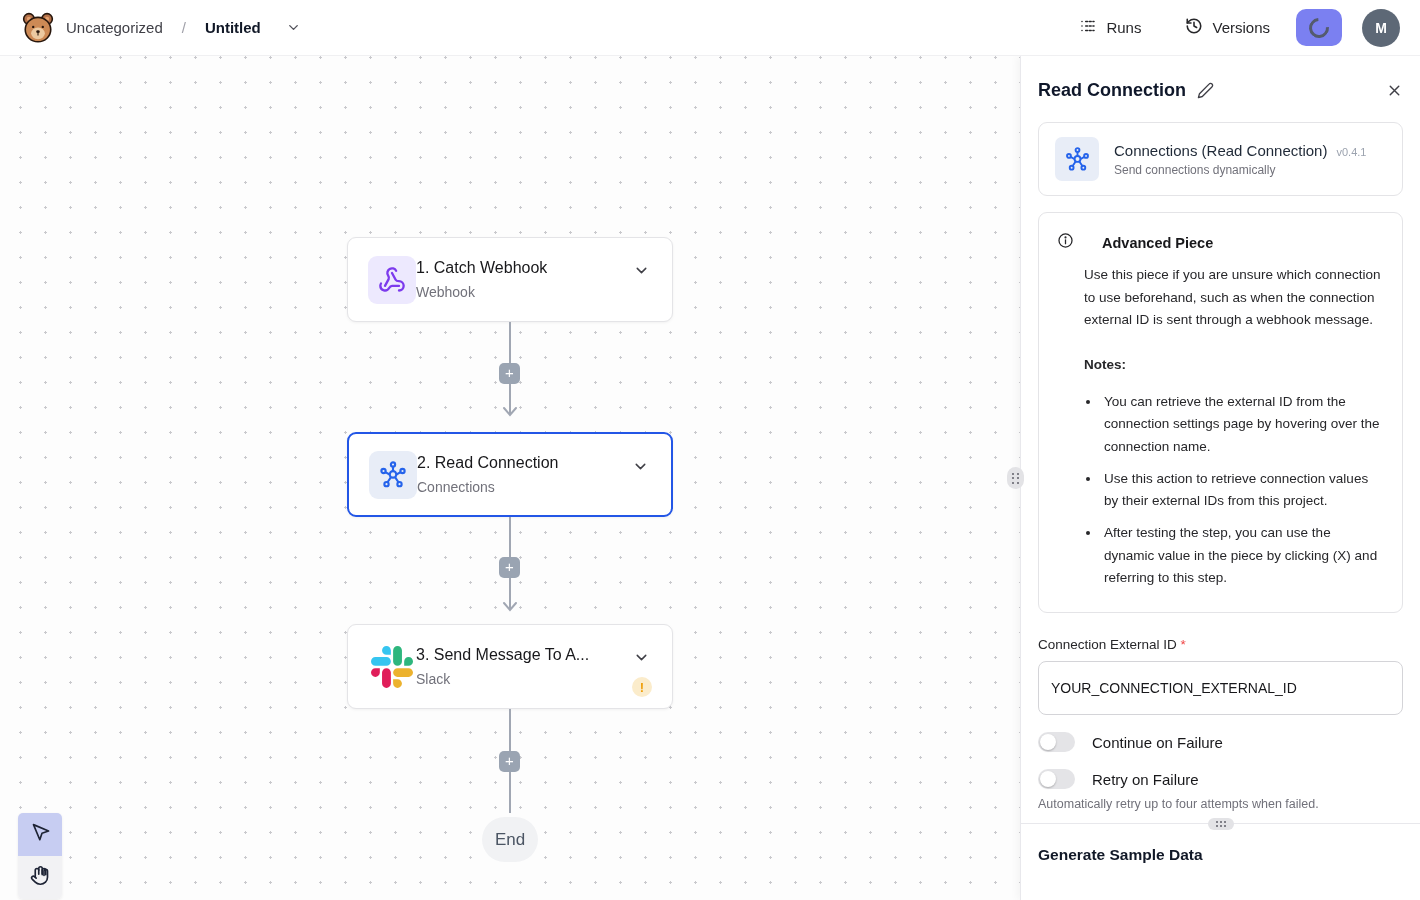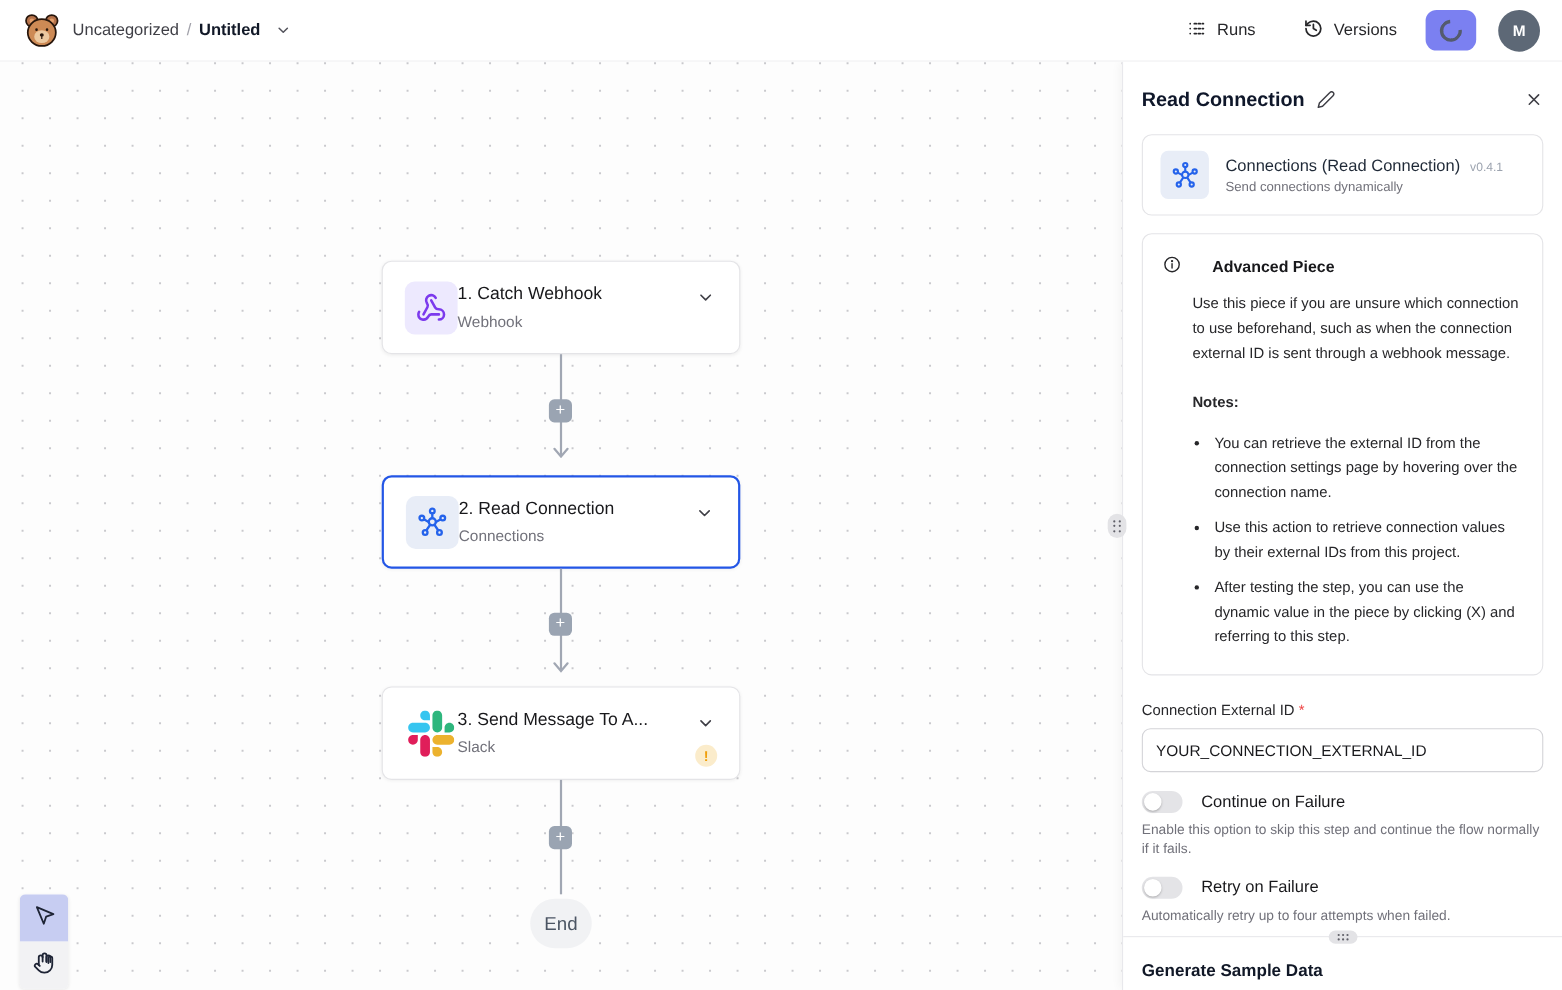--- a/index.html
+++ b/index.html
@@ -3,21 +3,21 @@
 <meta charset="utf-8">
 <style>
   * { margin:0; padding:0; box-sizing:border-box; }
   html,body { width:1420px; height:900px; overflow:hidden; background:#fff;
     font-family:"Liberation Sans", sans-serif; color:#18181b; }
 
   
   .header { position:absolute; left:0; top:0; width:1420px; height:56px; background:#fff;
     border-bottom:1px solid #f0f0f2; display:flex; align-items:center; padding:0 20px; z-index:30; }
   .logo { width:36px; height:36px; display:flex; align-items:center; justify-content:center; }
-  .crumbs { display:flex; align-items:center; margin-left:10px; font-size:15px; gap:7px; }
+  .crumbs { display:flex; align-items:center; margin-left:10px; font-size:15px; gap:19px; }
   .crumb-folder { color:#3f3f46; }
   .crumb-sep { color:#a1a1aa; }
   .crumb-title { color:#111827; font-weight:700; }
   .crumb-chev { margin-left:6px; display:flex; }
   .hspacer { flex:1; }
   .hbtn { display:flex; align-items:center; gap:9px; font-size:15px; color:#27272a; cursor:pointer; margin-left:44px; }
   .accent-btn { width:46px; height:37px; border-radius:10px; border:none; margin-left:26px;
     display:flex; align-items:center; justify-content:center; cursor:pointer; }
   .spinner { width:20px; height:20px; border-radius:50%; border:3px solid #545b6e;
     border-top-color:transparent; transform:rotate(40deg); }
@@ -88,21 +88,21 @@
   .info-title { font-size:14.5px; font-weight:700; color:#18181b; }
   .info-body { margin-left:27px; font-size:13.5px; color:#27272a; line-height:1.68; }
   .info-body p { margin-top:11px; }
   .notes-label { font-weight:700; margin-top:22px; }
   .info-body ul { margin:14px 0 0 17px; }
   .info-body li { margin-bottom:9px; padding-left:3px; }
   .info-body li:last-child { margin-bottom:0; }
 
   .field-label { margin-top:24px; font-size:13.5px; color:#27272a; }
   .req { color:#ef4444; }
-  .text-input { margin-top:9px; width:100%; height:40px; border:1px solid #d4d4d8; border-radius:8px;
+  .text-input { margin-top:9px; width:100%; height:54px; border:1px solid #d4d4d8; border-radius:8px;
     padding:16px 12px; font-size:14px; color:#18181b; font-family:"Liberation Sans", sans-serif; outline:none; background:#fff; }
 
   .toggle-row { display:flex; align-items:center; margin-top:17px; }
   .toggle { width:37px; height:20px; border-radius:10px; background:#e4e4e7; position:relative;
     cursor:pointer; flex:none; }
   .toggle .knob { position:absolute; left:2px; top:2px; width:16px; height:16px; border-radius:50%;
     background:#fff; box-shadow:0 1px 2px rgba(0,0,0,.25); }
   .toggle-label { margin-left:17px; font-size:15px; color:#18181b; }
   .toggle-help { margin-top:7px; font-size:12.5px; color:#71717a; line-height:1.35; }
 
@@ -338,21 +338,20 @@
     <span>Connection External ID</span> <span class="req">*</span>
   </div>
   <input class="text-input" type="text" value="YOUR_CONNECTION_EXTERNAL_ID" style="">
 
   <div class="toggle-row">
     <div class="toggle">
         <div class="knob"></div>
       </div>
     <span class="toggle-label">Continue on Failure</span>
   </div>
-  <div class="toggle-help">Enable this option to skip this step and continue the flow normally if it fails.</div>
 
   <div class="toggle-row">
     <div class="toggle">
         <div class="knob"></div>
       </div>
     <span class="toggle-label">Retry on Failure</span>
   </div>
   <div class="toggle-help">Automatically retry up to four attempts when failed.</div>
 
   <div class="panel-divider">

